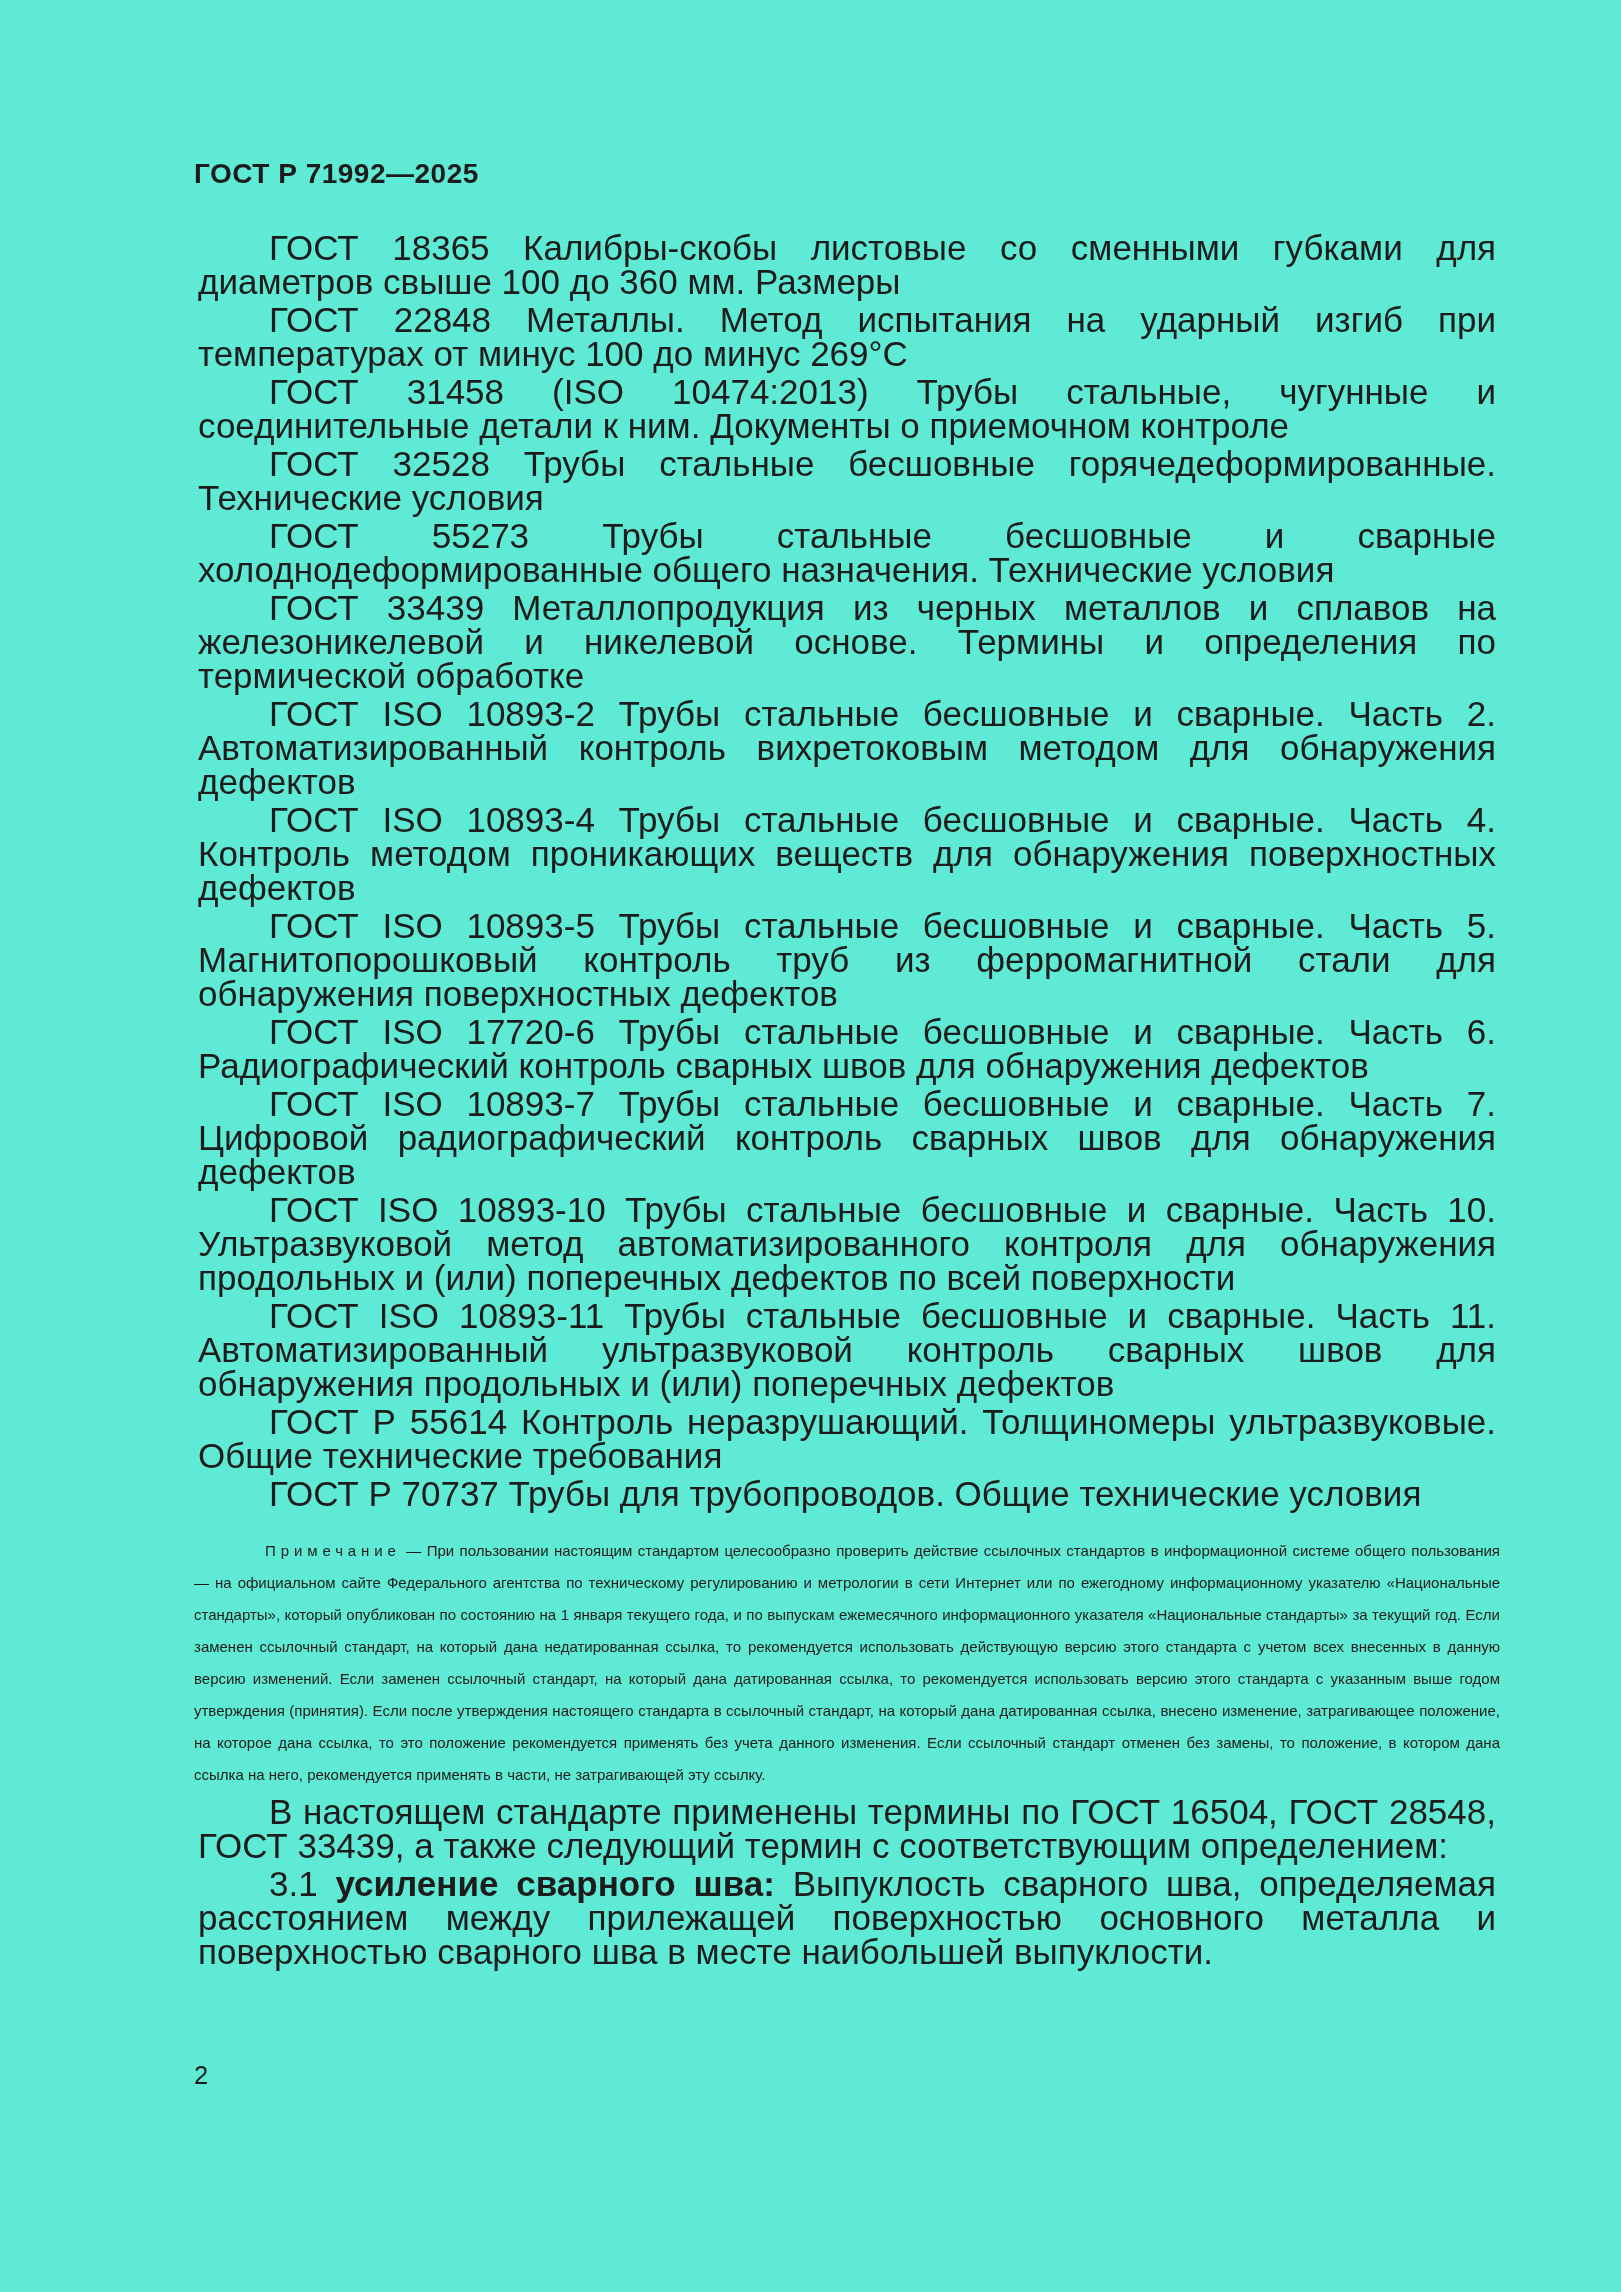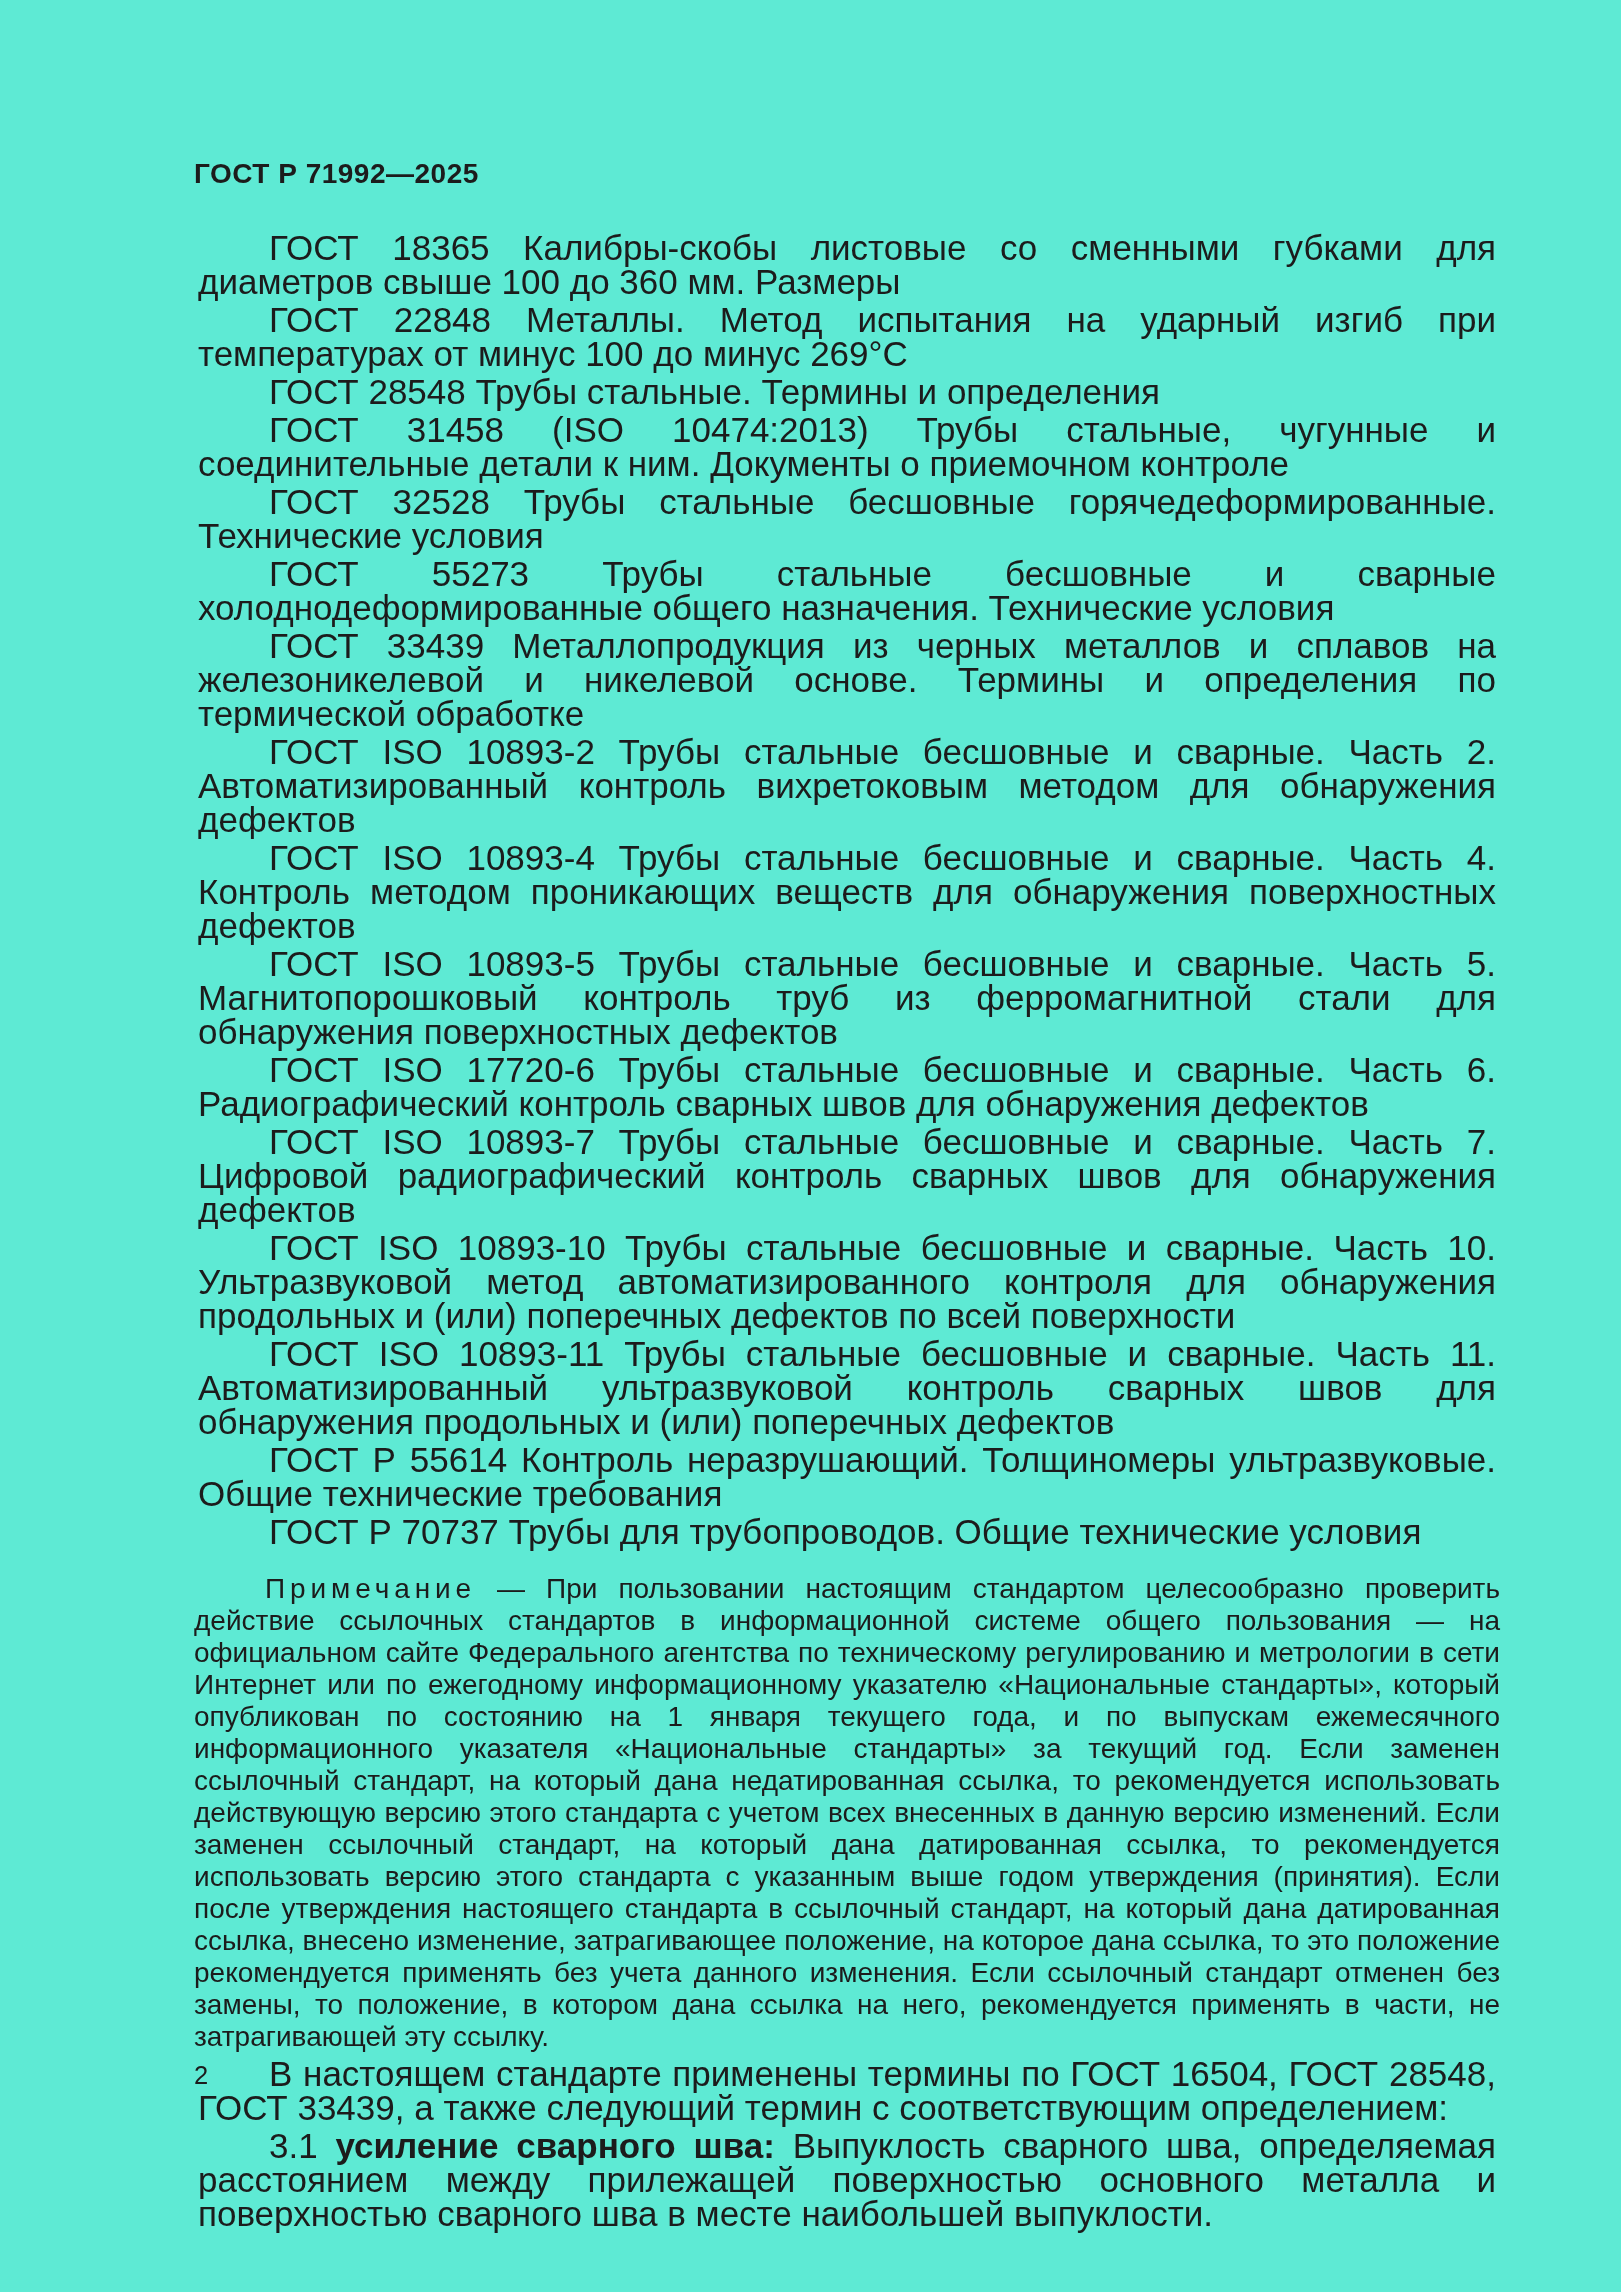--- a/index.html
+++ b/index.html
@@ -30,21 +30,21 @@
     .body-para {
       margin: 4px;
       font-size: 35px;
       line-height: 34px;
       text-align: justify;
       text-indent: 71px;
     }
     .references { margin: 0; }
     .note {
       margin: 23.5px 0 0 0;
-      font-size: 28px;
+      font-size: 15px;
       line-height: 32px;
       text-align: justify;
       text-indent: 71px;
     }
     .note-label { letter-spacing: 4.9px; }
     .section-heading {
       margin: 27.4px 0 43px 0;
       font-size: 30px;
       font-weight: bold;
       line-height: 35px;
@@ -67,21 +67,20 @@
   <div class="content">
 
     <div class="doc-header">ГОСТ Р 71992—2025</div>
 
     <div class="references">
 
         <p class="body-para">ГОСТ 18365 Калибры-скобы листовые со сменными губками для диаметров свыше 100 до 360 мм. Размеры</p>
 
         <p class="body-para">ГОСТ 22848 Металлы. Метод испытания на ударный изгиб при температурах от минус 100 до минус 269°С</p>
 
-        <p class="body-para">ГОСТ 28548 Трубы стальные. Термины и определения</p>
 
 
         <p class="body-para">ГОСТ 31458 (ISO 10474:2013) Трубы стальные, чугунные и соединительные детали к ним. Документы о приемочном контроле</p>
 
         <p class="body-para">ГОСТ 32528 Трубы стальные бесшовные горячедеформированные. Технические условия</p>
 
         <p class="body-para">ГОСТ 55273 Трубы стальные бесшовные и сварные холоднодеформированные общего назначения. Технические условия</p>
 
         <p class="body-para">ГОСТ 33439 Металлопродукция из черных металлов и сплавов на железоникелевой и никелевой основе. Термины и определения по термической обработке</p>
 

